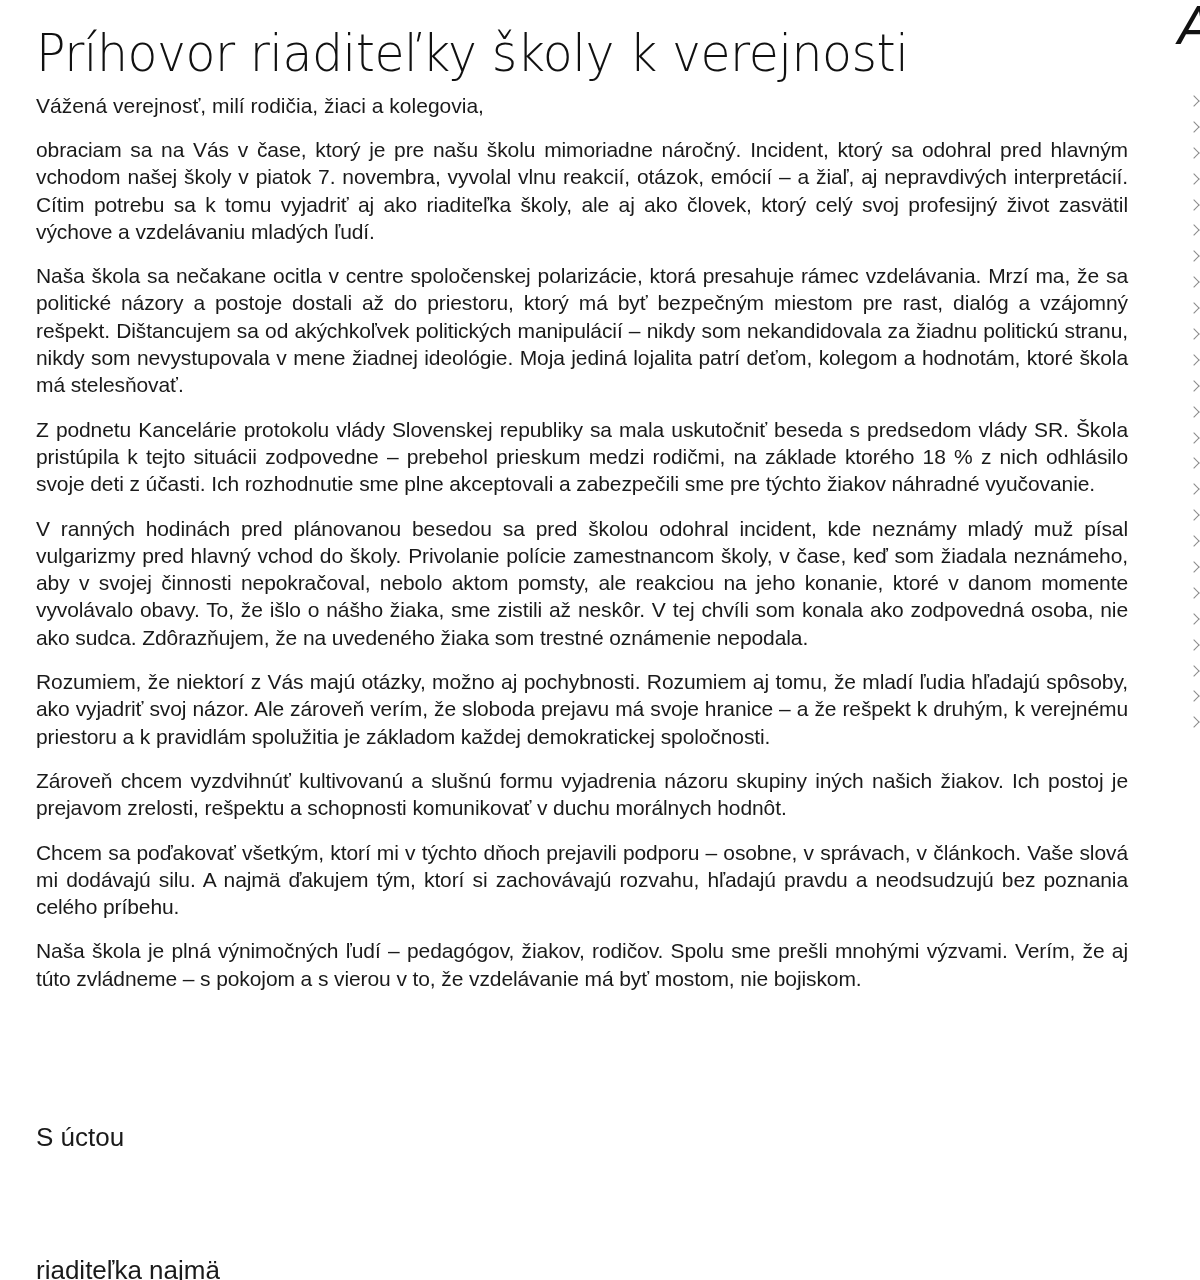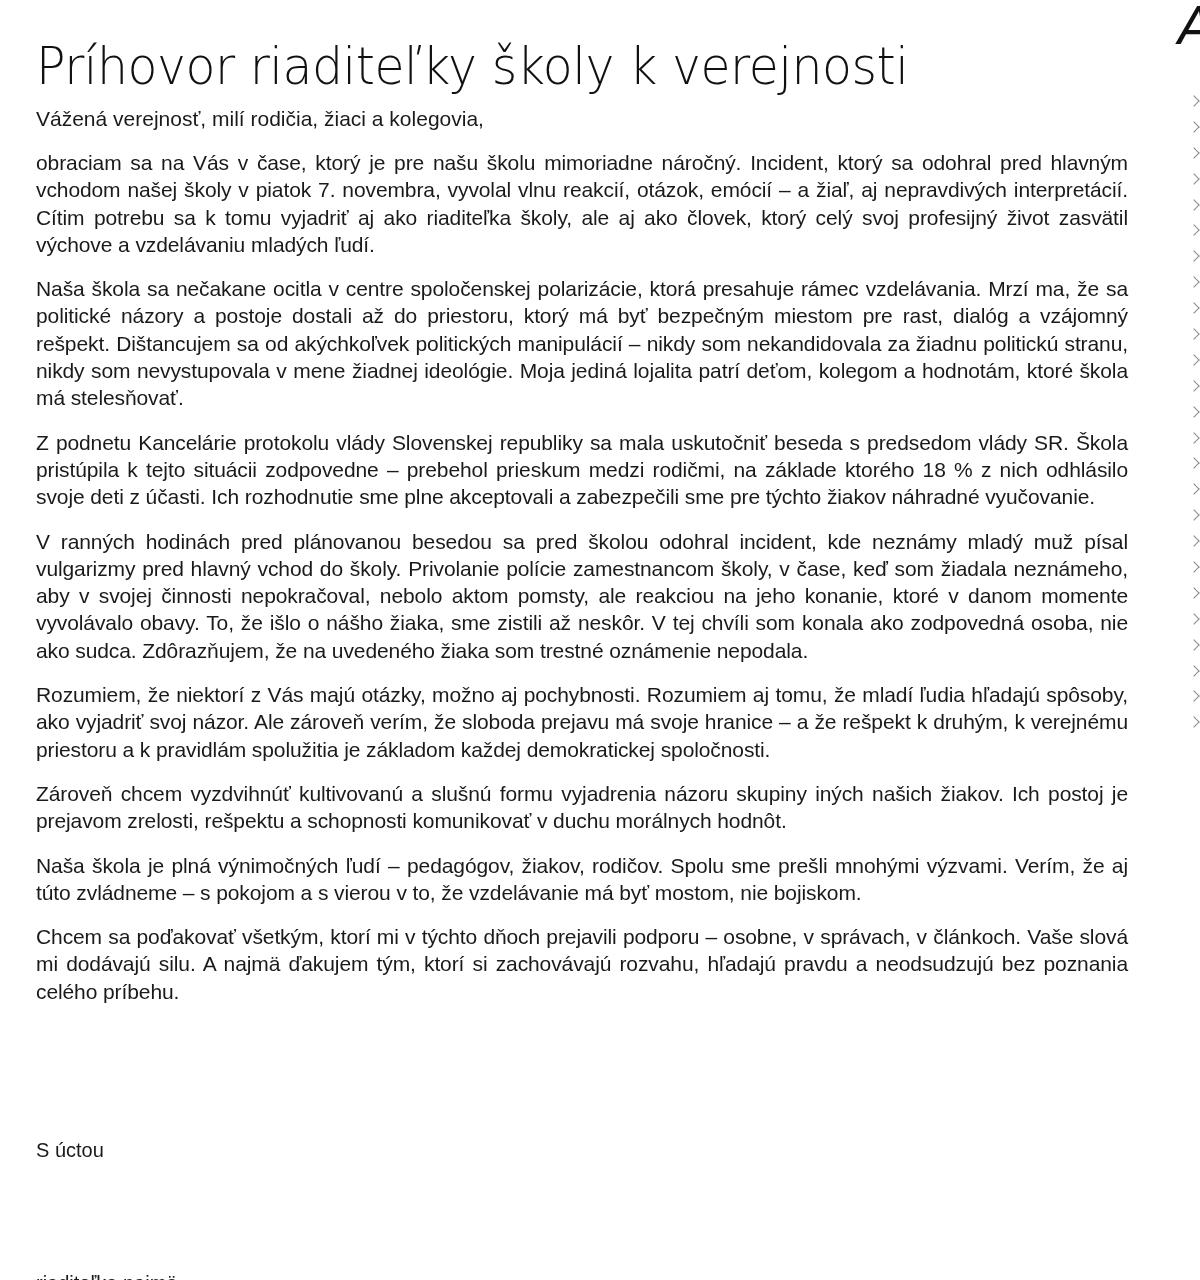--- a/index.html
+++ b/index.html
@@ -1,38 +1,38 @@
 <!DOCTYPE html>
 <html><head>
 <meta charset="utf-8">
 <style>
   html, body { margin: 0; padding: 0; background: #ffffff; }
   body {
     width: 1200px; height: 1280px; overflow: hidden; position: relative;
     font-family: "Liberation Sans", "DejaVu Sans", sans-serif; color: #1a1a1a;
   }
   .article {
-    position: absolute; left: 36px; top: 17px; width: 1092px;
+    position: absolute; left: 36px; top: 4px; width: 1092px;
   }
   .title {
     font-family: "DejaVu Sans", "Liberation Sans", sans-serif;
     font-weight: 300; font-size: 51px; letter-spacing: -0.5px;
     line-height: 60px; margin: 20px 0 0 0; color: #111;
     transform: scaleX(0.96); transform-origin: left center;
   }
   .salutation {
     font-size: 21px; line-height: 27px; margin: 8px 0 0 0;
   }
   .para {
     font-size: 21px; line-height: 27.3px; margin: 17px 0 0 0;
     text-align: justify; letter-spacing: -0.1px;
   }
   .para.first { }
   .closing {
-    font-size: 20px; line-height: 27px; position: absolute; left: 0;
+    font-size: 26px; line-height: 27px; position: absolute; left: 0;
   }
   .sidebar {
     position: absolute; left: 1160px; top: 0; width: 40px; height: 1280px;
   }
   .sidebar-heading {
     position: absolute; left: 18px; top: -4px;
     font-family: "DejaVu Sans", sans-serif; font-weight: 300;
     font-size: 52px; color: #111; font-style: italic;
   }
   .sidebar-list { position: absolute; top: 88px; left: 30px; margin: 0; padding: 0; list-style: none; }
@@ -50,22 +50,22 @@
 
 <main class="article">
   <h1 class="title">Príhovor riaditeľky školy k verejnosti</h1>
   <p class="salutation">Vážená verejnosť, milí rodičia, žiaci a kolegovia,</p>
   <p class="para first">obraciam sa na Vás v čase, ktorý je pre našu školu mimoriadne náročný. Incident, ktorý sa odohral pred hlavným vchodom našej školy v piatok 7. novembra, vyvolal vlnu reakcií, otázok, emócií – a žiaľ, aj nepravdivých interpretácií. Cítim potrebu sa k tomu vyjadriť aj ako riaditeľka školy, ale aj ako človek, ktorý celý svoj profesijný život zasvätil výchove a vzdelávaniu mladých ľudí.</p>
   <p class="para">Naša škola sa nečakane ocitla v centre spoločenskej polarizácie, ktorá presahuje rámec vzdelávania. Mrzí ma, že sa politické názory a postoje dostali až do priestoru, ktorý má byť bezpečným miestom pre rast, dialóg a vzájomný rešpekt. Dištancujem sa od akýchkoľvek politických manipulácií – nikdy som nekandidovala za žiadnu politickú stranu, nikdy som nevystupovala v mene žiadnej ideológie. Moja jediná lojalita patrí deťom, kolegom a hodnotám, ktoré škola má stelesňovať.</p>
   <p class="para">Z podnetu Kancelárie protokolu vlády Slovenskej republiky sa mala uskutočniť beseda s predsedom vlády SR. Škola pristúpila k tejto situácii zodpovedne – prebehol prieskum medzi rodičmi, na základe ktorého 18 % z nich odhlásilo svoje deti z účasti. Ich rozhodnutie sme plne akceptovali a zabezpečili sme pre týchto žiakov náhradné vyučovanie.</p>
   <p class="para">V ranných hodinách pred plánovanou besedou sa pred školou odohral incident, kde neznámy mladý muž písal vulgarizmy pred hlavný vchod do školy. Privolanie polície zamestnancom školy, v čase, keď som žiadala neznámeho, aby v svojej činnosti nepokračoval, nebolo aktom pomsty, ale reakciou na jeho konanie, ktoré v danom momente vyvolávalo obavy. To, že išlo o nášho žiaka, sme zistili až neskôr. V tej chvíli som konala ako zodpovedná osoba, nie ako sudca. Zdôrazňujem, že na uvedeného žiaka som trestné oznámenie nepodala.</p>
   <p class="para">Rozumiem, že niektorí z Vás majú otázky, možno aj pochybnosti. Rozumiem aj tomu, že mladí ľudia hľadajú spôsoby, ako vyjadriť svoj názor. Ale zároveň verím, že sloboda prejavu má svoje hranice – a že rešpekt k druhým, k verejnému priestoru a k pravidlám spolužitia je základom každej demokratickej spoločnosti.</p>
   <p class="para">Zároveň chcem vyzdvihnúť kultivovanú a slušnú formu vyjadrenia názoru skupiny iných našich žiakov. Ich postoj je prejavom zrelosti, rešpektu a schopnosti komunikovať v duchu morálnych hodnôt.</p>
+  <p class="para">Chcem sa poďakovať všetkým, ktorí mi v týchto dňoch prejavili podporu – osobne, v správach, v článkoch. Vaše slová mi dodávajú silu. A najmä ďakujem tým, ktorí si zachovávajú rozvahu, hľadajú pravdu a neodsudzujú bez poznania celého príbehu.</p>
   <p class="para">Naša škola je plná výnimočných ľudí – pedagógov, žiakov, rodičov. Spolu sme prešli mnohými výzvami. Verím, že aj túto zvládneme – s pokojom a s vierou v to, že vzdelávanie má byť mostom, nie bojiskom.</p>
-  <p class="para">Chcem sa poďakovať všetkým, ktorí mi v týchto dňoch prejavili podporu – osobne, v správach, v článkoch. Vaše slová mi dodávajú silu. A najmä ďakujem tým, ktorí si zachovávajú rozvahu, hľadajú pravdu a neodsudzujú bez poznania celého príbehu.</p>
 
   <div class="closing" style="top:1120px">S úctou</div>
   <div class="closing" style="top:1253px">riaditeľka najmä</div>
 </main>
 
 <aside class="sidebar">
   <div class="sidebar-heading">A</div>
   <ul class="sidebar-list">
     <li class="sidebar-item">
         <span class="chev"></span>

